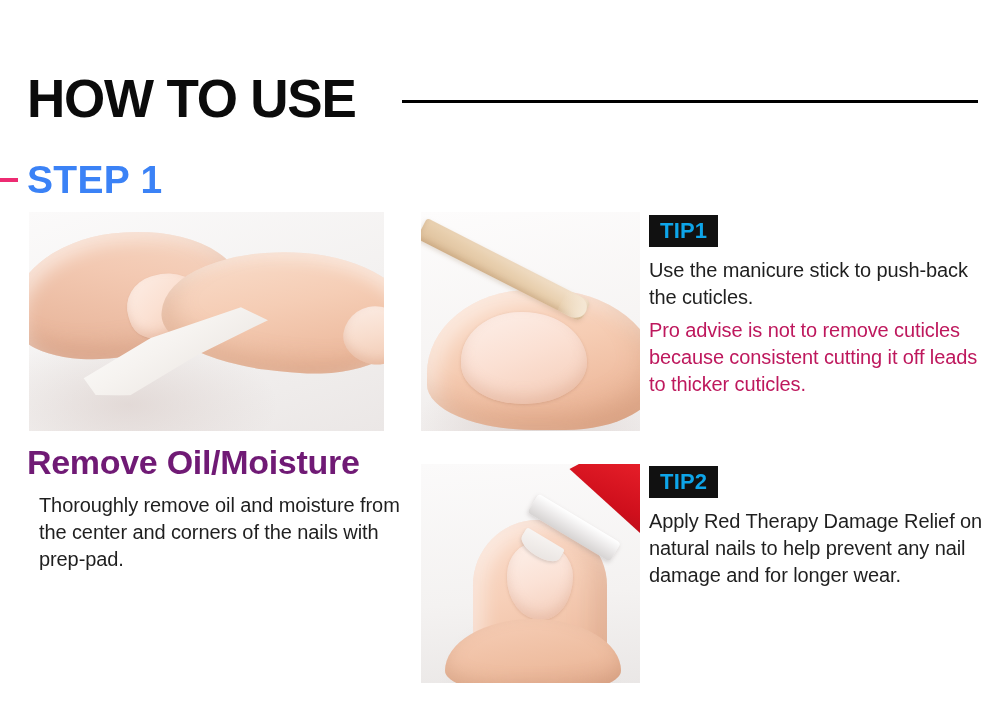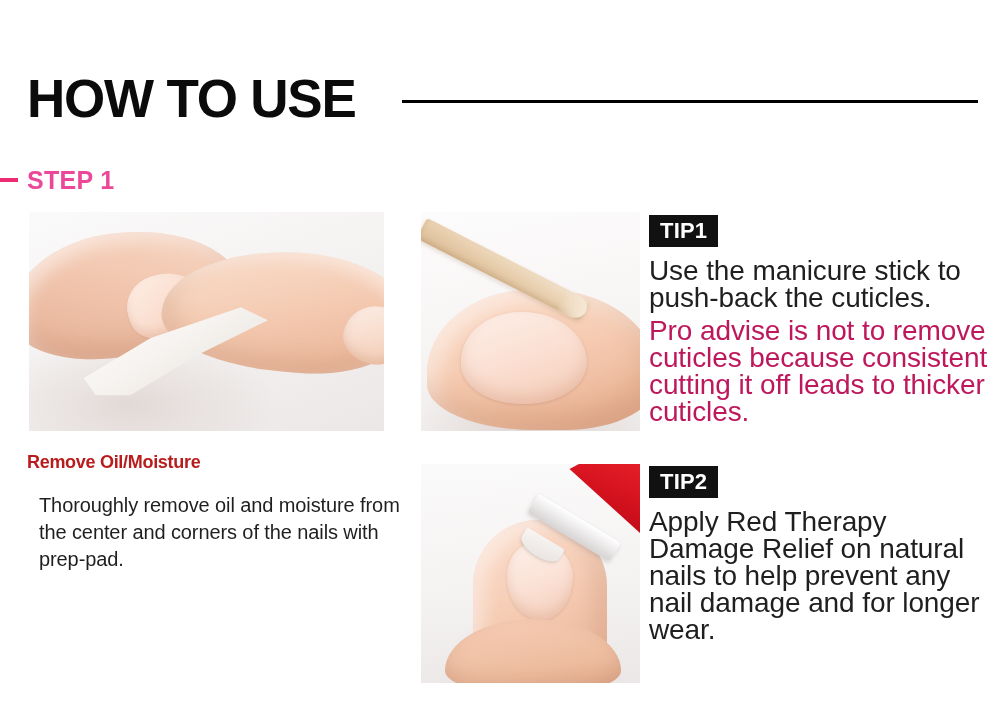--- a/index.html
+++ b/index.html
@@ -64,24 +64,24 @@
     left: 0px;
     top: 18px;
     width: 18px;
     height: 4px;
     background: #ed2b72;
   }
   .step-label {
     position: absolute;
     left: 27px;
     top: 0px;
-    font-size: 25px;
+    font-size: 39px;
     font-weight: bold;
     letter-spacing: 0.3px;
-    color: #ec4899;
+    color: #3b82f6;
     line-height: 40px;
     white-space: nowrap;
   }
 
   
   .photo {
     position: absolute;
     overflow: hidden;
     background: #f4f2f1;
   }
@@ -302,23 +302,23 @@
   }
 
   
   .left-col {
     position: absolute;
     left: 27px;
     top: 444px;
     width: 400px;
   }
   .section-heading {
-    font-size: 18px;
+    font-size: 34px;
     font-weight: bold;
-    color: #b91c1c;
+    color: #701a75;
     letter-spacing: -0.3px;
     line-height: 36px;
     margin: 0 0 10px 0;
     white-space: nowrap;
   }
   .body-text {
     font-size: 20px;
     line-height: 27px;
     color: #1f1f1f;
     margin: 12px;
@@ -333,33 +333,33 @@
   .tip-block {
     position: absolute;
     left: 649px;
   }
   #tip-block-1 { top: 215px; width: 340px; }
   #tip-block-2 { top: 466px; width: 345px; }
 
   .tip-badge {
     display: inline-block;
     background: #111111;
-    color: #ffffff;
+    color: #0ea5e9;
     font-size: 22px;
     font-weight: bold;
     line-height: 32px;
     height: 32px;
     padding: 0 11px;
     letter-spacing: 0.2px;
   }
   .tip-body {
     margin-top: 10px;
   }
   .tip-text {
-    font-size: 28px;
+    font-size: 20px;
     line-height: 27px;
     color: #1f1f1f;
     margin: 0;
     letter-spacing: -0.1px;
   }
   .tip-text.muted {
     color: #be185d;
     margin-top: 6px;
   }
 </style>

